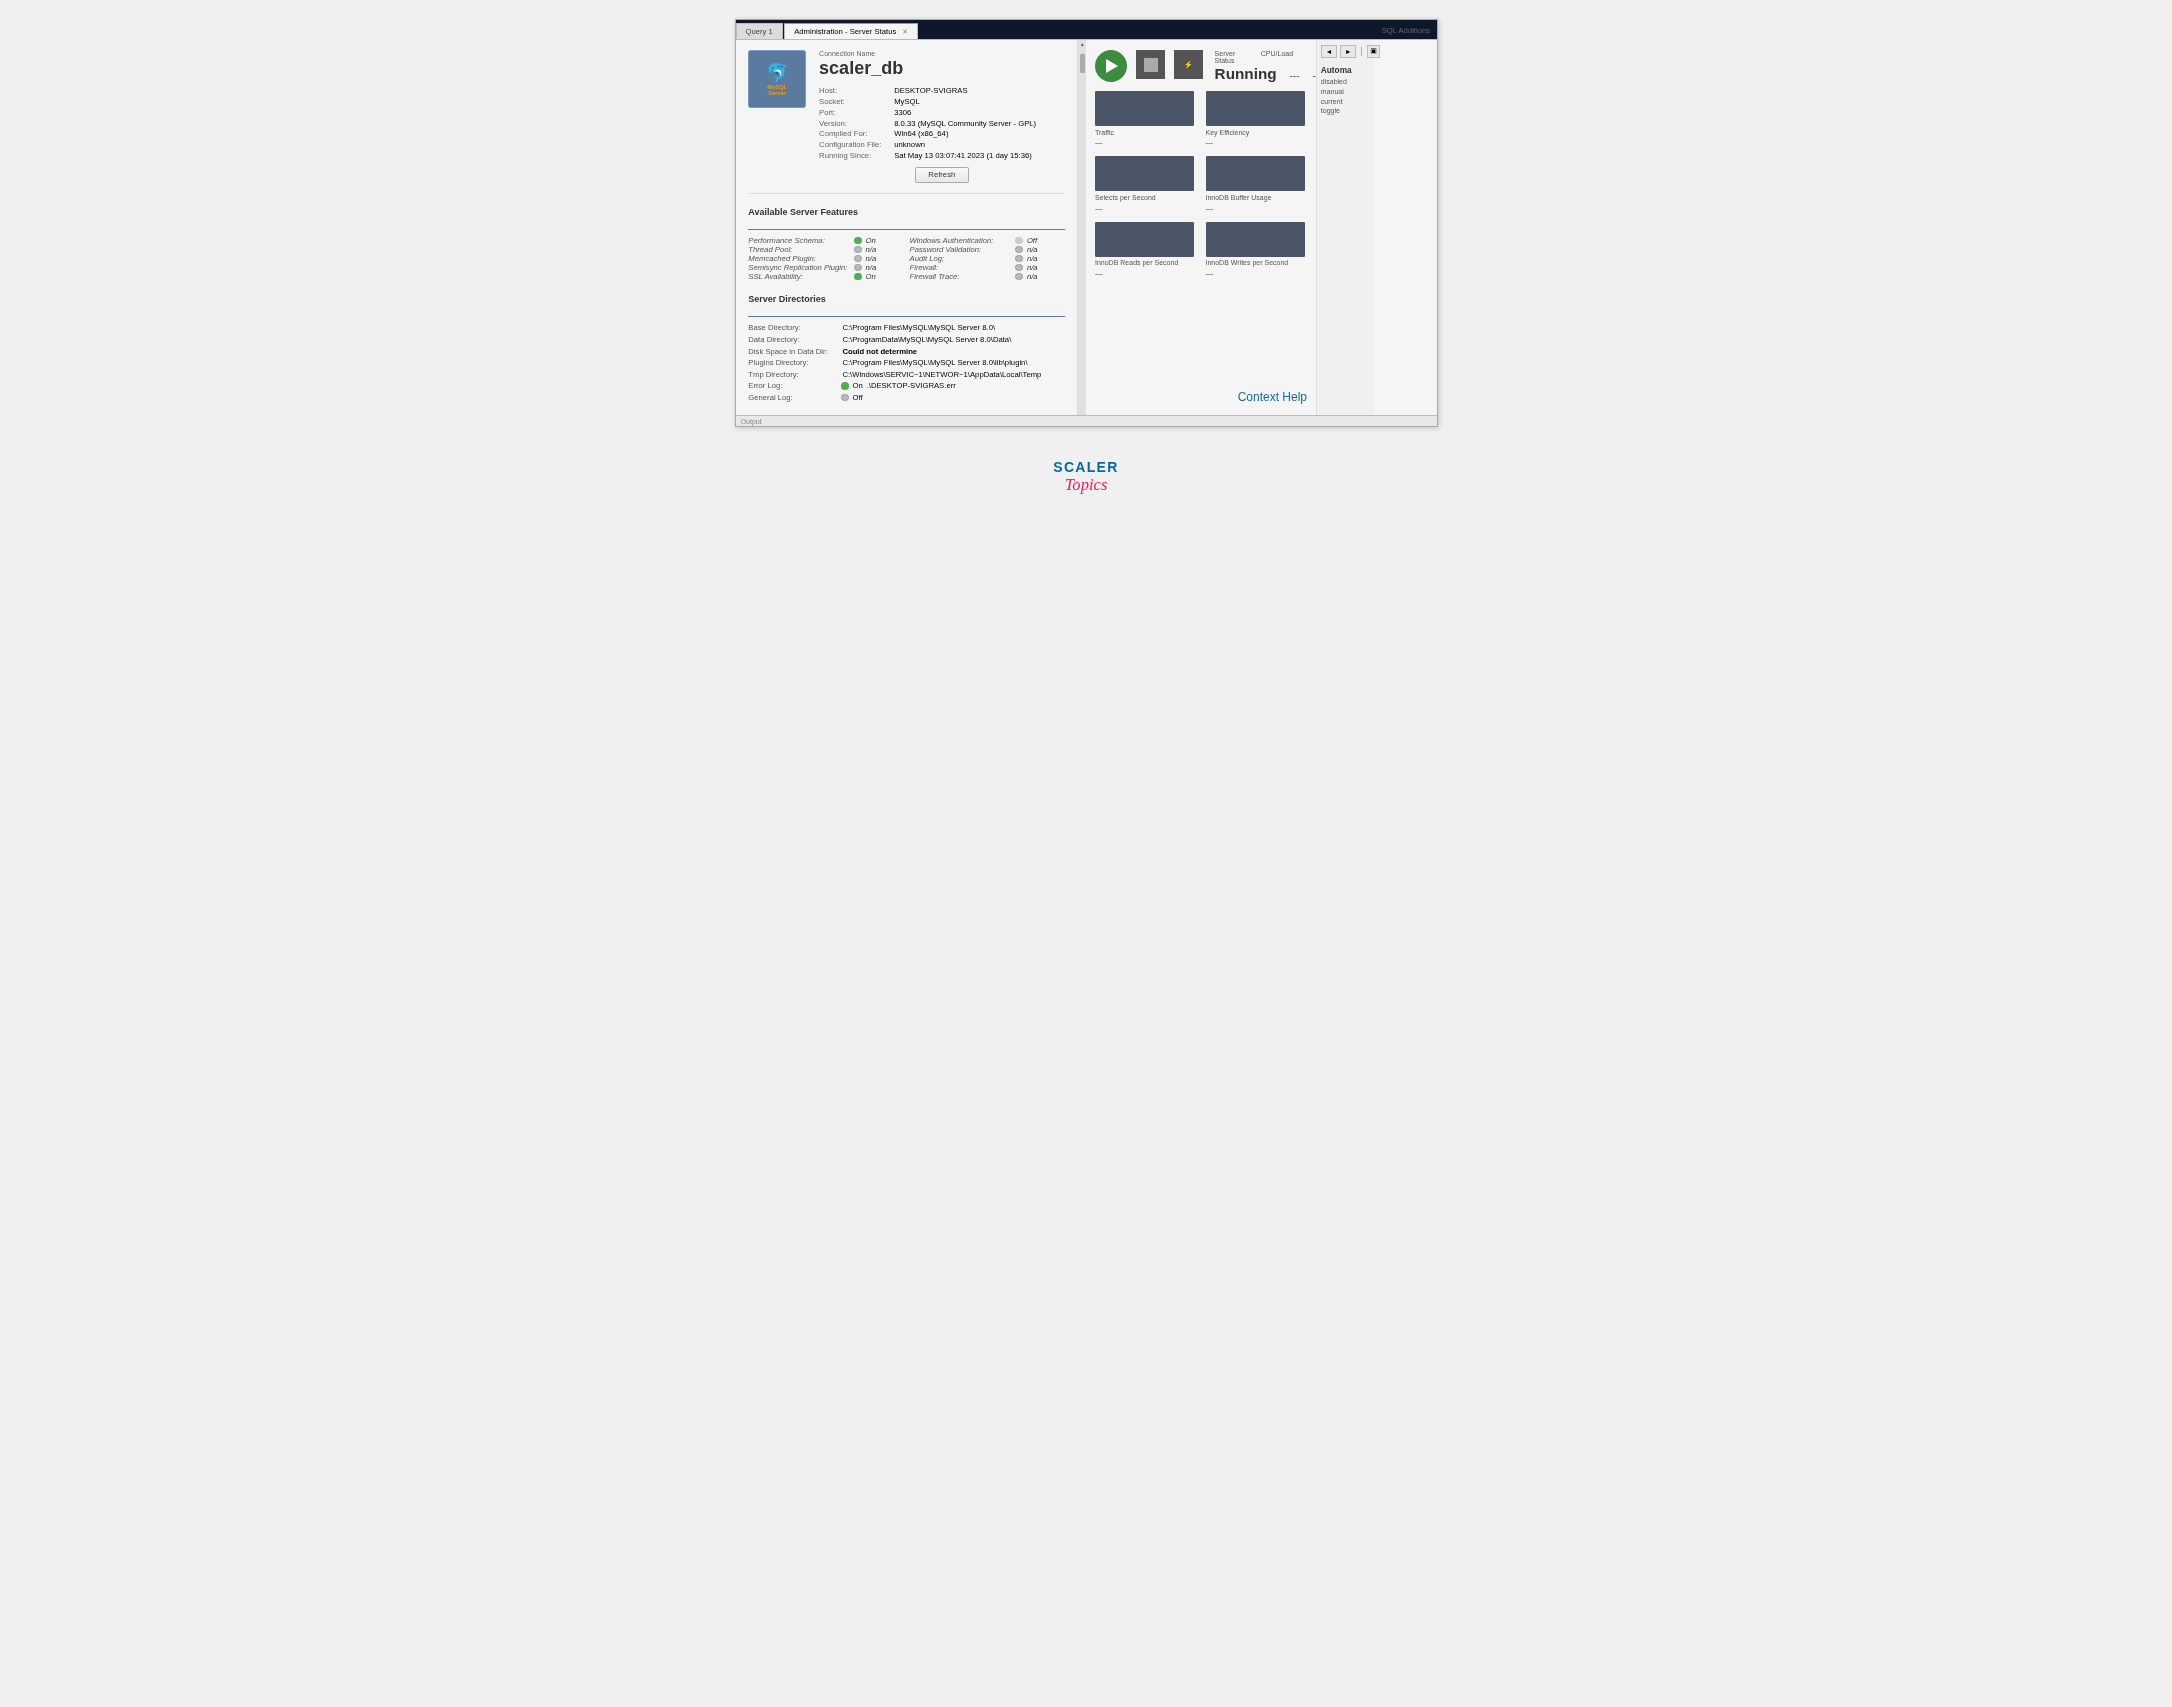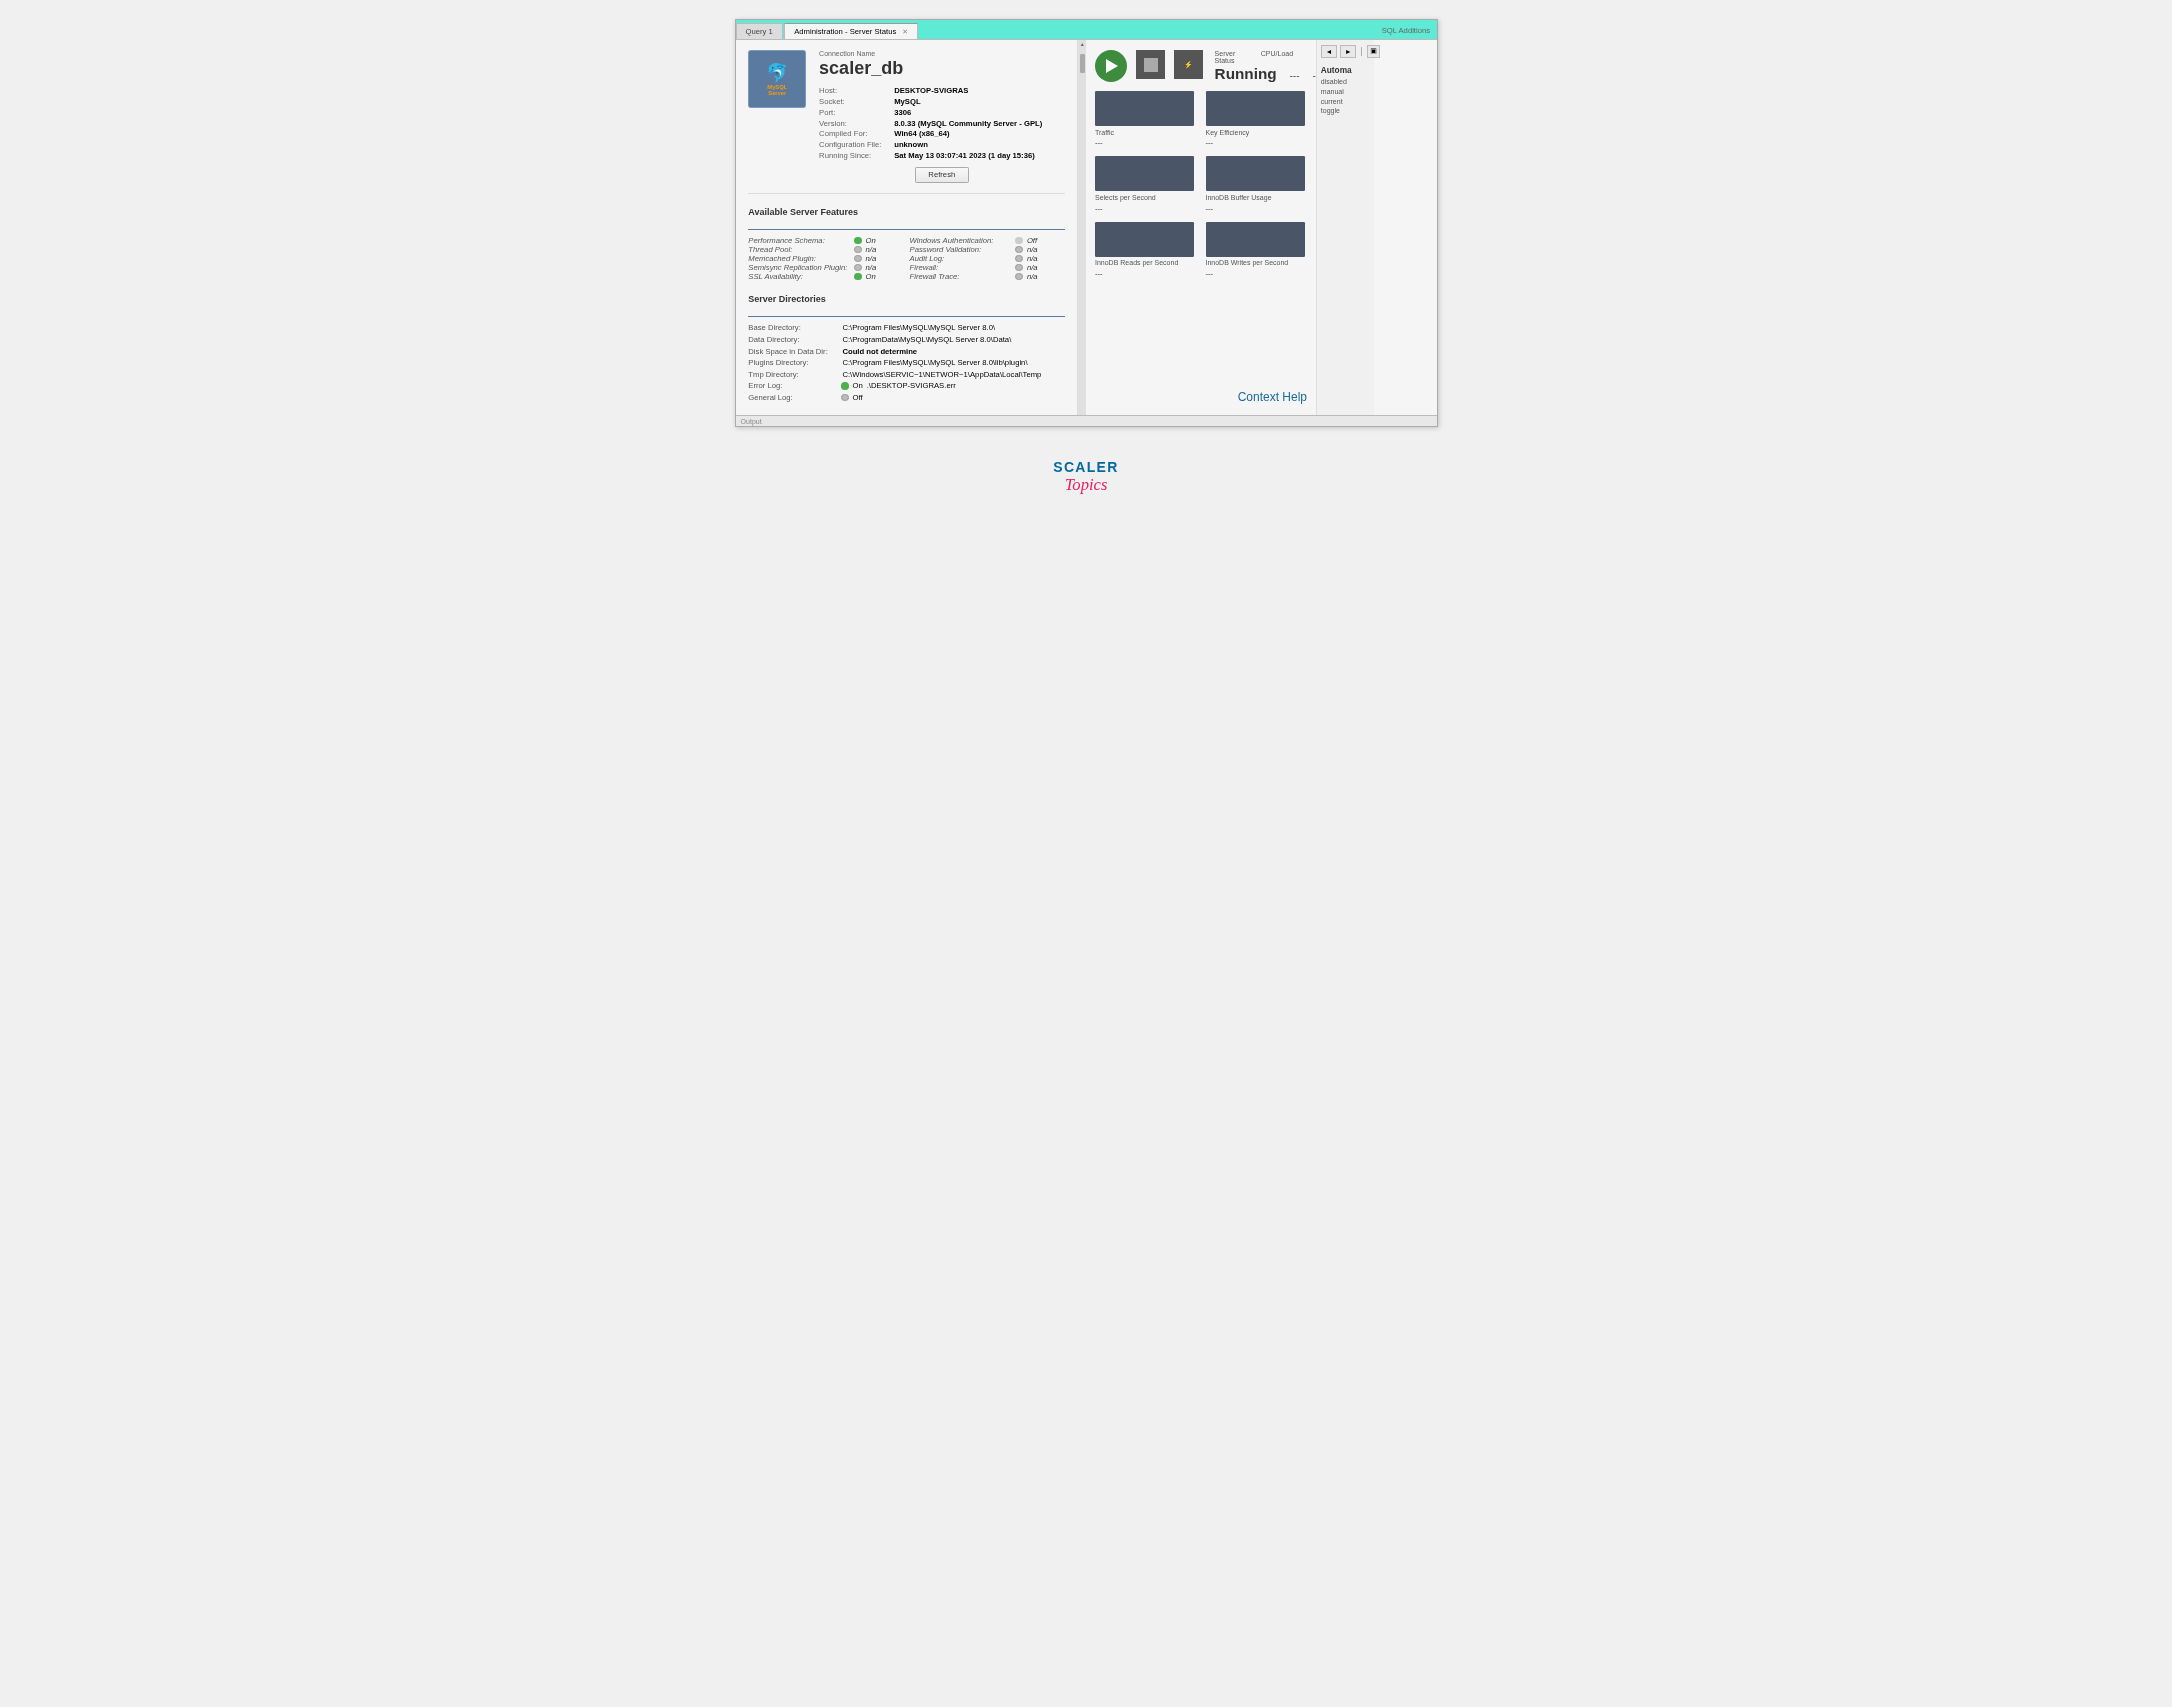--- a/index.html
+++ b/index.html
@@ -18,21 +18,21 @@
       width: 703px;
       background: #f5f5f5;
       border: 0.6px solid #aaa;
       margin: 19px auto 12.8px;
       box-shadow: 1.3px 1.3px 5.1px rgba(0,0,0,0.2);
     }
 
     
     .tab-bar {
       display: flex;
-      background: #5eead4;
+      background: #0f172a;
       border-bottom: 0.6px solid #bbb;
       align-items: flex-end;
       padding-top: 2.6px;
     }
     .tab {
       padding: 3.2px 9px;
       background: #dcdcdc;
       border: 0.6px solid #bbb;
       border-bottom: none;
       cursor: pointer;
@@ -131,21 +131,21 @@
       margin-bottom: 1.9px;
       font-size: 7.7px;
     }
     .detail-label {
       color: #666;
       width: 70px;
       flex-shrink: 0;
     }
     .detail-value {
       color: #000;
-      font-weight: 700;
+      font-weight: 400;
     }
     .refresh-btn-wrap {
       display: flex;
       justify-content: center;
       margin-top: 6.4px;
     }
     .refresh-btn {
       padding: 2.6px 12.8px;
       background: linear-gradient(to bottom, #f8f8f8, #e8e8e8);
       border: 0.6px solid #aaa;

